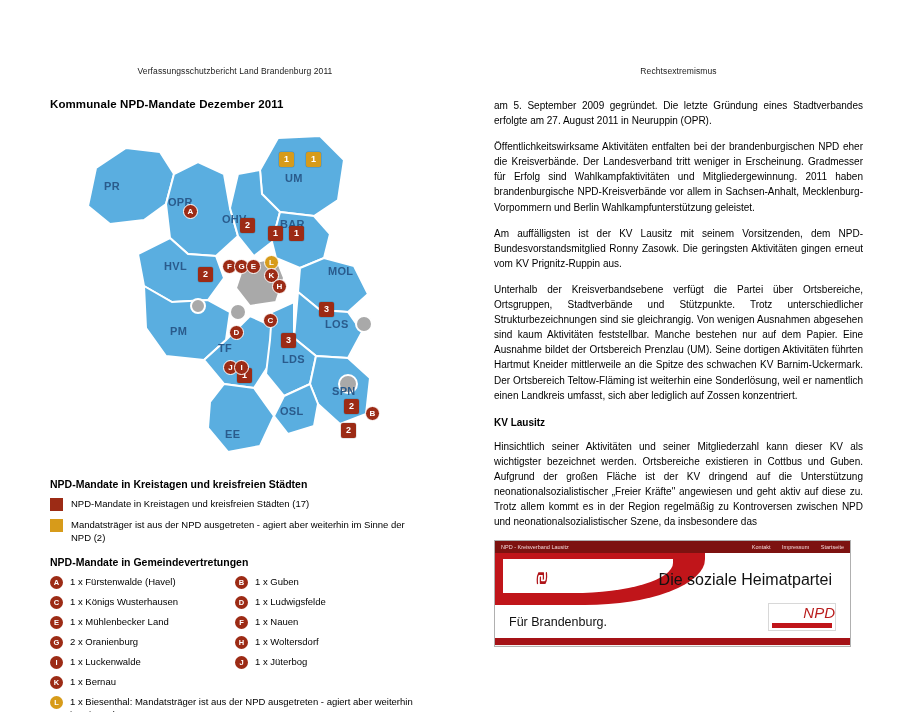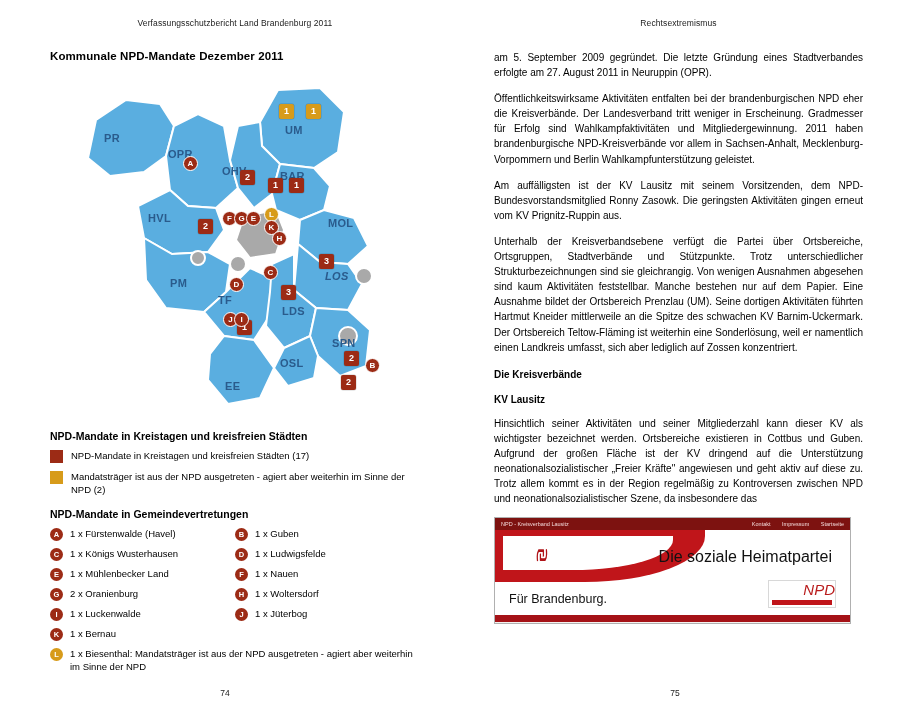--- a/index.html
+++ b/index.html
@@ -12,20 +12,21 @@
     background: #ffffff;
     font-family: "Liberation Sans", sans-serif;
     color: #000000;
     overflow: hidden;
   }
   .spread {
     position: relative;
     width: 900px;
     height: 560px;
     display: flex;
+    margin-top: 48px;
   }
   .page {
     position: relative;
     width: 450px;
     height: 712px;
     box-sizing: border-box;
   }
   .page-left { padding: 18px 30px 0 50px; }
   .page-right { padding: 18px 37px 0 44px; }
 
@@ -333,25 +334,25 @@
 
           <circle cx="150" cy="190" r="7" fill="#a9a9a9"></circle>
         </g>
       </svg>
 
       <div class="map-label" style="left:56px;  top:64px;">PR</div>
       <div class="map-label" style="left:120px; top:80px;">OPR</div>
       <div class="map-label" style="left:237px; top:56px;">UM</div>
       <div class="map-label" style="left:174px; top:97px;">OHV</div>
       <div class="map-label" style="left:232px; top:102px;">BAR</div>
-      <div class="map-label" style="left:100px; top:144px;">HVL</div>
+      <div class="map-label" style="left:116px; top:144px;">HVL</div>
       <div class="map-label" style="left:280px; top:149px;">MOL</div>
       <div class="map-label" style="left:122px; top:209px;">PM</div>
       <div class="map-label" style="left:170px; top:226px;">TF</div>
-      <div class="map-label" style="left:277px; top:202px;font-style:italic;">LOS</div>
+      <div class="map-label" style="left:277px; top:202px;">LOS</div>
       <div class="map-label" style="left:234px; top:237px;">LDS</div>
       <div class="map-label" style="left:284px; top:269px;">SPN</div>
       <div class="map-label" style="left:232px; top:289px;">OSL</div>
       <div class="map-label" style="left:177px; top:312px;">EE</div>
 
       <div class="marker orange" style="left:231px; top:36px;">1</div>
       <div class="marker orange" style="left:258px; top:36px;">1</div>
       <div class="marker red" style="left:192px; top:102px;">2</div>
       <div class="marker red" style="left:220px; top:110px;">1</div>
       <div class="marker red" style="left:241px; top:110px;">1</div>
@@ -444,21 +445,20 @@
   </div>
 
   <div class="page page-right">
     <div class="running-head">Rechtsextremismus</div>
 
     <p class="body">am 5. September 2009 gegründet. Die letzte Gründung eines Stadtverbandes erfolgte am 27. August 2011 in Neuruppin (OPR).</p>
     <p class="body">Öffentlichkeitswirksame Aktivitäten entfalten bei der brandenburgischen NPD eher die Kreisverbände. Der Landesverband tritt weniger in Erscheinung. Gradmesser für Erfolg sind Wahlkampfaktivitäten und Mitgliedergewinnung. 2011 haben brandenburgische NPD-Kreisverbände vor allem in Sachsen-Anhalt, Mecklenburg-Vorpommern und Berlin Wahlkampfunterstützung geleistet.</p>
     <p class="body">Am auffälligsten ist der KV Lausitz mit seinem Vorsitzenden, dem NPD-Bundesvorstandsmitglied Ronny Zasowk. Die geringsten Aktivitäten gingen erneut vom KV Prignitz-Ruppin aus.</p>
     <p class="body">Unterhalb der Kreisverbandsebene verfügt die Partei über Ortsbereiche, Ortsgruppen, Stadtverbände und Stützpunkte. Trotz unterschiedlicher Strukturbezeichnungen sind sie gleichrangig. Von wenigen Ausnahmen abgesehen sind kaum Aktivitäten feststellbar. Manche bestehen nur auf dem Papier. Eine Ausnahme bildet der Ortsbereich Prenzlau (UM). Seine dortigen Aktivitäten führten Hartmut Kneider mittlerweile an die Spitze des schwachen KV Barnim-Uckermark. Der Ortsbereich Teltow-Fläming ist weiterhin eine Sonderlösung, weil er namentlich einen Landkreis umfasst, sich aber lediglich auf Zossen konzentriert.</p>
 
-    <h2 class="sec">Die Kreisverbände</h2>
     <h3 class="sub">KV Lausitz</h3>
 
     <p class="body">Hinsichtlich seiner Aktivitäten und seiner Mitgliederzahl kann dieser KV als wichtigster bezeichnet werden. Ortsbereiche existieren in Cottbus und Guben. Aufgrund der großen Fläche ist der KV dringend auf die Unterstützung neonationalsozialistischer „Freier Kräfte" angewiesen und geht aktiv auf diese zu. Trotz allem kommt es in der Region regelmäßig zu Kontroversen zwischen NPD und neonationalsozialistischer Szene, da insbesondere das</p>
 
     <div class="figure">
       <div class="fig-topbar">
         <div>NPD - Kreisverband Lausitz</div>
         <div class="fig-topbar-right">
           <span>Kontakt</span>
           <span>Impressum</span>

